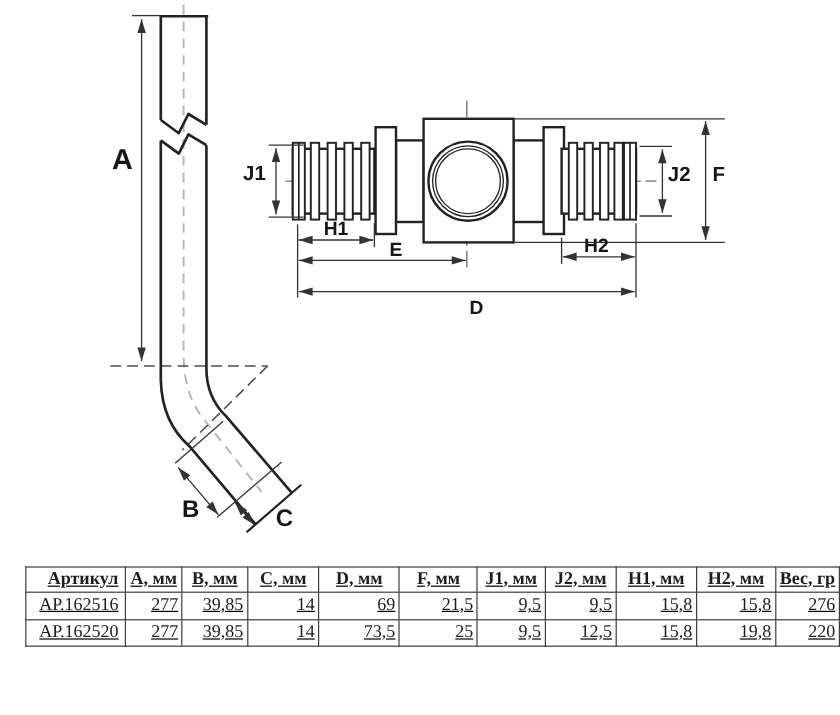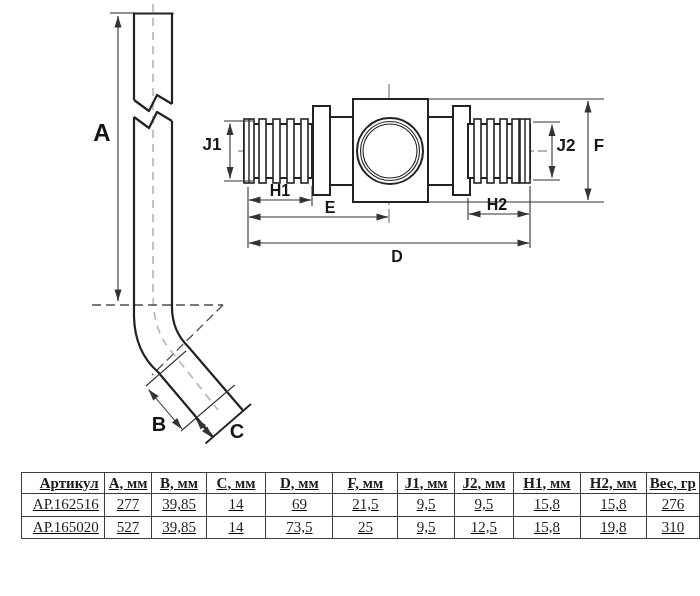--- a/index.html
+++ b/index.html
@@ -24,21 +24,21 @@
   .dimlabel.md{font-size:17px;}
   .dimlabel.lg{font-size:20px;}
   .dimlabel.xl{font-size:24px;}
   
   #tablewrap{position:absolute;left:21px;top:472px;text-decoration:underline;}
   table.spec{border-collapse:collapse;table-layout:fixed;
              font-family:"Liberation Serif",serif;font-size:15px;color:var(--text);}
   table.spec th,table.spec td{border:1.6px solid var(--tborder);padding:0 3px;
              text-align:center;white-space:nowrap;overflow:hidden;}
   table.spec th{font-weight:bold;height:20px;}
-  table.spec td{height:21.5px;font-weight:normal;}
+  table.spec td{height:21.5px;font-weight:normal;text-align:right;}
   table.spec th:first-child{text-align:right;padding-right:5px;}
   table.spec td:first-child{text-align:center;padding-left:9px;}
 </style>
 </head>
 <body>
 
 <div id="stage">
 
   <svg width="700" height="465" viewBox="0 0 700 465">
     <defs>
@@ -179,29 +179,29 @@
             <td>14</td>
             <td>69</td>
             <td>21,5</td>
             <td>9,5</td>
             <td>9,5</td>
             <td>15,8</td>
             <td>15,8</td>
             <td>276</td>
           </tr>
           <tr>
-            <td>АР.165020</td>
-            <td>527</td>
+            <td>АР.162520</td>
+            <td>277</td>
             <td>39,85</td>
             <td>14</td>
             <td>73,5</td>
             <td>25</td>
             <td>9,5</td>
             <td>12,5</td>
             <td>15,8</td>
             <td>19,8</td>
-            <td>310</td>
+            <td>220</td>
           </tr>
         </tbody>
       </table>
   </div>
 
 </div>
 
 </body></html>

